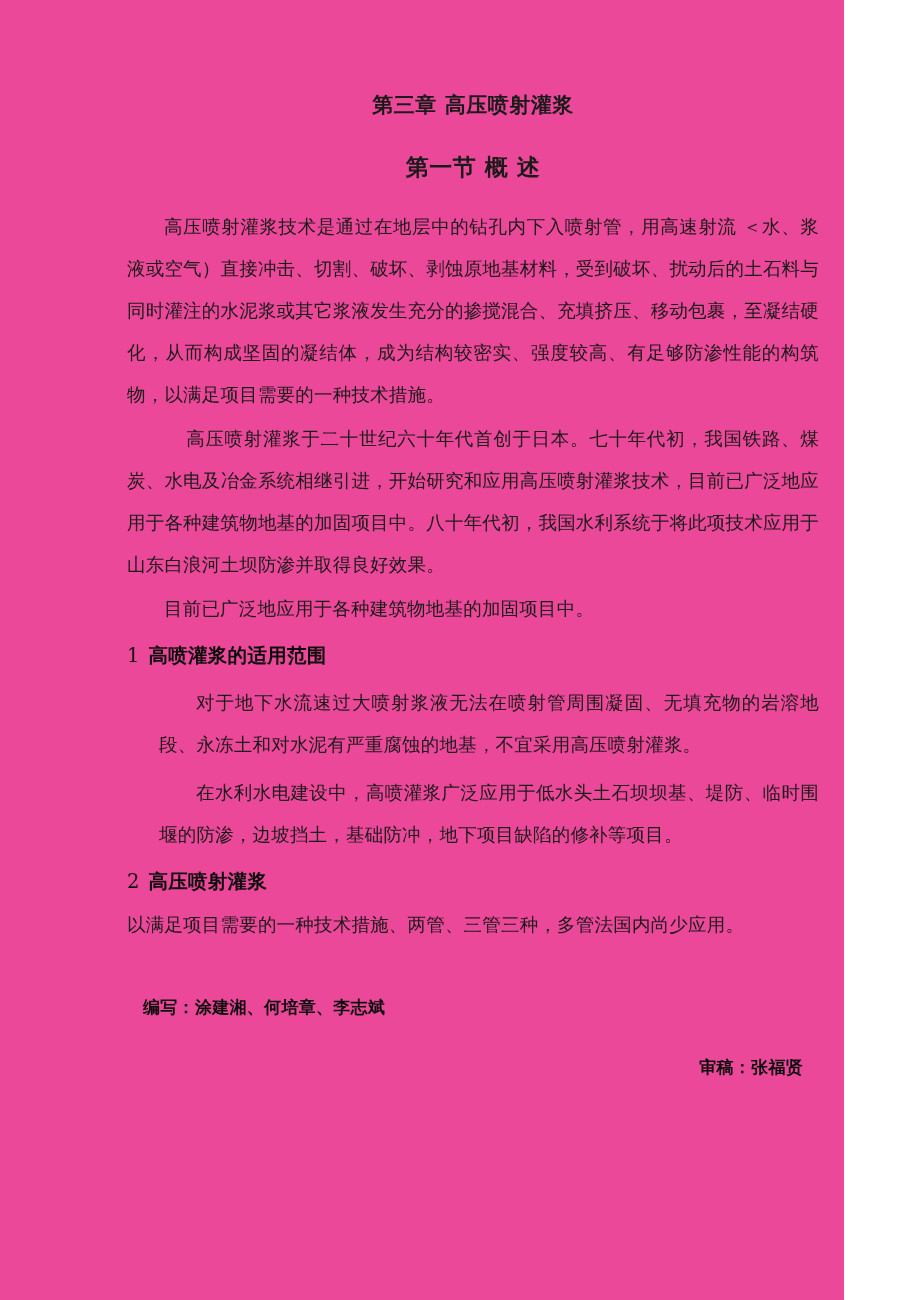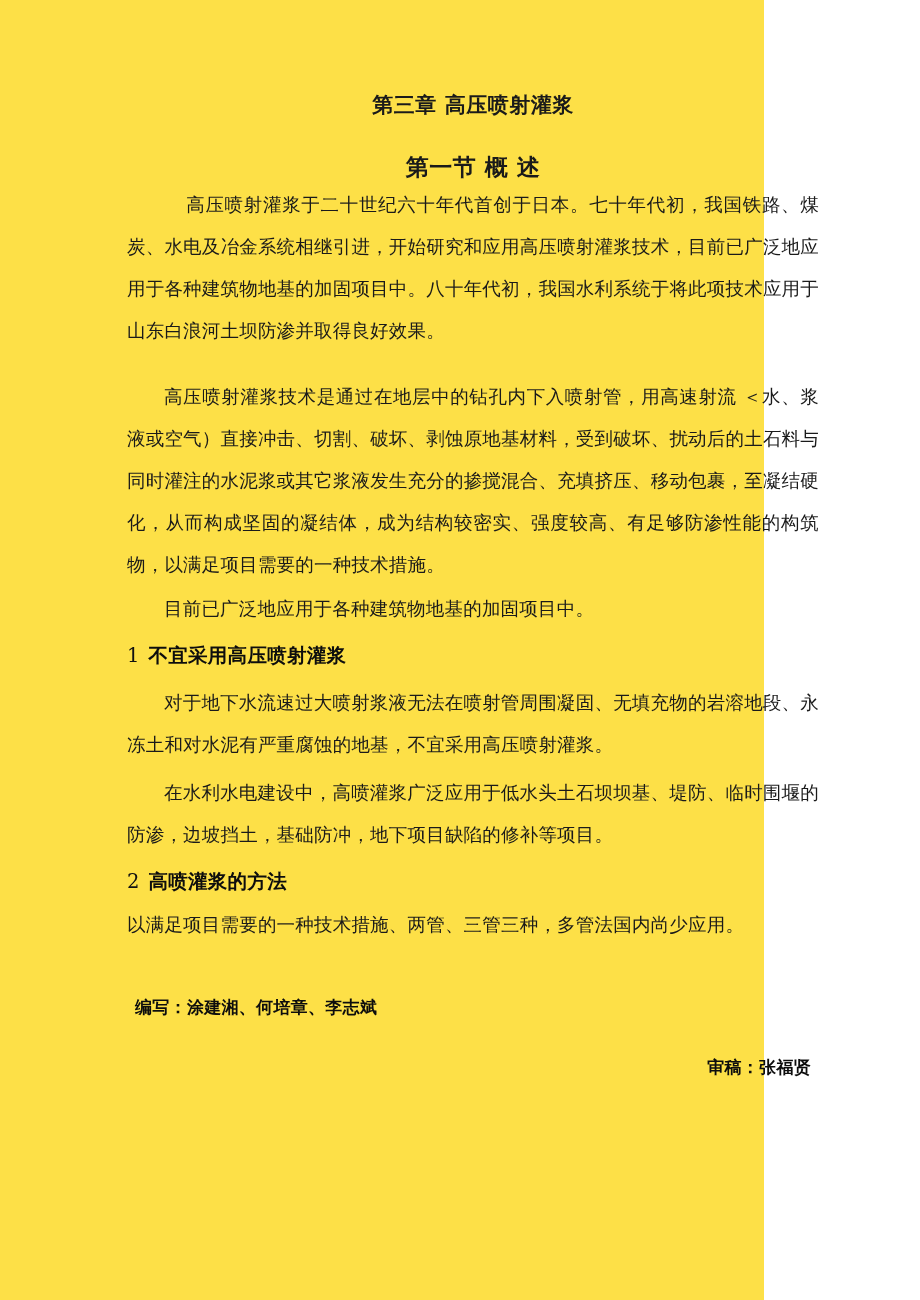--- a/index.html
+++ b/index.html
@@ -15,23 +15,23 @@
     overflow: hidden;
     font-family: "DejaVu Serif", "Liberation Serif", serif;
     color: #1a1a1a;
     -webkit-font-smoothing: antialiased;
   }
 
   .page {
     position: absolute;
     left: 0;
     top: 0;
-    width: 764px;
+    width: 844px;
     height: 1300px;
-    background: #fde047;
+    background: #ec4899;
     box-sizing: border-box;
   }
 
   
   .content {
     position: absolute;
     left: 127px;
     top: 88px;
     width: 692px;
   }
@@ -74,21 +74,21 @@
   .indent-2 { text-indent: 2em; }
   .indent-3 { text-indent: 3.2em; }
 
   
   .para.heavy {
     font-weight: 600;
     color: #111111;
   }
 
   .gap-sm { margin-top: 2px; }
-  .gap-md { margin-top: 6px; }
+  .gap-md { margin-top: 6px; margin-left: 32px; }
 
   
   .section-heading {
     margin: 6px 0 2px 0;
     line-height: 40px;
     font-size: 19.5px;
     white-space: nowrap;
   }
   .section-heading .sec-num {
     font-family: "DejaVu Serif", "Liberation Serif", serif;
@@ -106,58 +106,58 @@
   }
 
   
   .credit-line {
     font-family: "DejaVu Sans", "Liberation Sans", sans-serif;
     font-weight: 700;
     font-size: 17px;
     line-height: 30px;
     letter-spacing: 0.3px;
     color: #0d0d0d;
-    margin: 8px;
+    margin: 16px;
     white-space: nowrap;
   }
   .credits {
     margin-top: 46px;
   }
   .credit-line + .credit-line {
     margin-top: 30px;
     text-align: right;
   }
 </style>
 </head>
 <body>
 
 <div class="page">
   <div class="content">
 
     <h1 class="doc-title">第三章 高压喷射灌浆</h1>
 
     <h2 class="doc-subtitle">第一节 概 述</h2>
 
+    <p class="para first indent-2">高压喷射灌浆技术是通过在地层中的钻孔内下入喷射管，用高速射流 ＜水、浆液或空气）直接冲击、切割、破坏、剥蚀原地基材料，受到破坏、扰动后的土石料与同时灌注的水泥浆或其它浆液发生充分的掺搅混合、充填挤压、移动包裹，至凝结硬化，从而构成坚固的凝结体，成为结构较密实、强度较高、有足够防渗性能的构筑物，以满足项目需要的一种技术措施。</p>
+
     <p class="para indent-3 gap-sm">高压喷射灌浆于二十世纪六十年代首创于日本。七十年代初，我国铁路、煤炭、水电及冶金系统相继引进，开始研究和应用高压喷射灌浆技术，目前已广泛地应用于各种建筑物地基的加固项目中。八十年代初，我国水利系统于将此项技术应用于山东白浪河土坝防渗并取得良好效果。</p>
-
-    <p class="para first indent-2">高压喷射灌浆技术是通过在地层中的钻孔内下入喷射管，用高速射流 ＜水、浆液或空气）直接冲击、切割、破坏、剥蚀原地基材料，受到破坏、扰动后的土石料与同时灌注的水泥浆或其它浆液发生充分的掺搅混合、充填挤压、移动包裹，至凝结硬化，从而构成坚固的凝结体，成为结构较密实、强度较高、有足够防渗性能的构筑物，以满足项目需要的一种技术措施。</p>
 
     <p class="para indent-2 gap-sm">目前已广泛地应用于各种建筑物地基的加固项目中。</p>
 
     <div class="section-heading">
-      <span class="sec-num">1</span><span class="sec-text">不宜采用高压喷射灌浆</span>
+      <span class="sec-num">1</span><span class="sec-text">高喷灌浆的适用范围</span>
     </div>
 
 
     <p class="para indent-2 gap-md">对于地下水流速过大喷射浆液无法在喷射管周围凝固、无填充物的岩溶地段、永冻土和对水泥有严重腐蚀的地基，不宜采用高压喷射灌浆。</p>
 
     <p class="para indent-2 gap-md">在水利水电建设中，高喷灌浆广泛应用于低水头土石坝坝基、堤防、临时围堰的防渗，边坡挡土，基础防冲，地下项目缺陷的修补等项目。</p>
 
     <div class="section-heading">
-      <span class="sec-num">2</span><span class="sec-text">高喷灌浆的方法</span>
+      <span class="sec-num">2</span><span class="sec-text">高压喷射灌浆</span>
     </div>
 
     <p class="para">以满足项目需要的一种技术措施、两管、三管三种，多管法国内尚少应用。</p>
 
     <div class="credits">
       <p class="credit-line">编写：涂建湘、何培章、李志斌</p>
       <p class="credit-line">审稿：张福贤</p>
     </div>
 
   </div>

